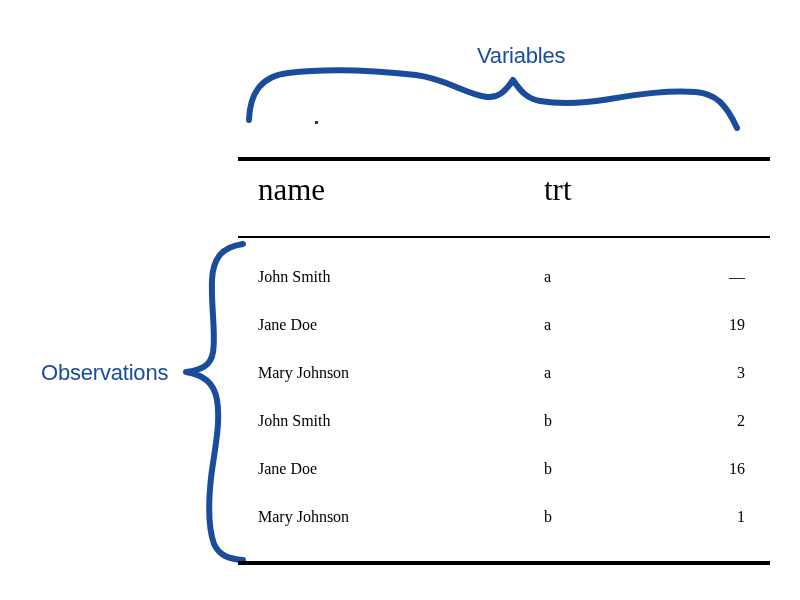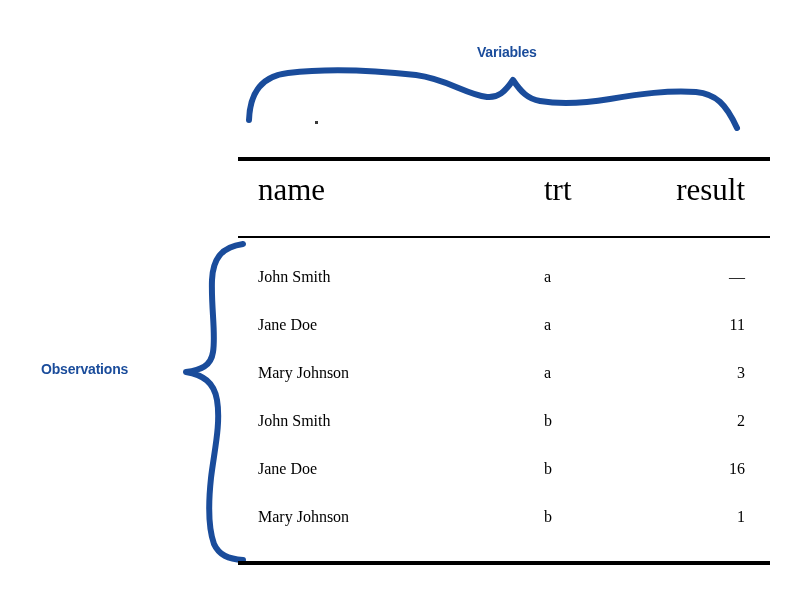--- a/index.html
+++ b/index.html
@@ -31,22 +31,22 @@
     left: 0; top: 0;
     width: 800px;
     height: 600px;
     pointer-events: none;
   }
 
   
   .anno-label {
     position: absolute;
     font-family: "Liberation Sans", "DejaVu Sans", sans-serif;
-    font-weight: bold;
-    font-size: 14px;
+    font-weight: normal;
+    font-size: 22px;
     letter-spacing: -0.2px;
     color: #1a4c9b;
     white-space: nowrap;
     line-height: 1;
   }
   #label-variables {
     left: 477px;
     top: 45px;
   }
   #label-observations {
@@ -134,33 +134,32 @@
 
   <div class="anno-label" id="label-observations">Observations</div>
 
   <div class="rule" id="rule-top"></div>
   <div class="rule" id="rule-mid"></div>
   <div class="rule" id="rule-bottom"></div>
 
   <div class="trow header-row" id="header-row">
     <div class="cell c-name">name</div>
     <div class="cell c-trt">trt</div>
-    <div class="cell c-result">result</div>
   </div>
 
   <div class="trow" id="row-0">
     <div class="cell c-name">John Smith</div>
     <div class="cell c-trt">a</div>
     <div class="cell c-result">—</div>
   </div>
 
   <div class="trow" id="row-1">
     <div class="cell c-name">Jane Doe</div>
     <div class="cell c-trt">a</div>
-    <div class="cell c-result">11</div>
+    <div class="cell c-result">19</div>
   </div>
 
   <div class="trow" id="row-2">
     <div class="cell c-name">Mary Johnson</div>
     <div class="cell c-trt">a</div>
     <div class="cell c-result">3</div>
   </div>
 
   <div class="trow" id="row-3">
     <div class="cell c-name">John Smith</div>

